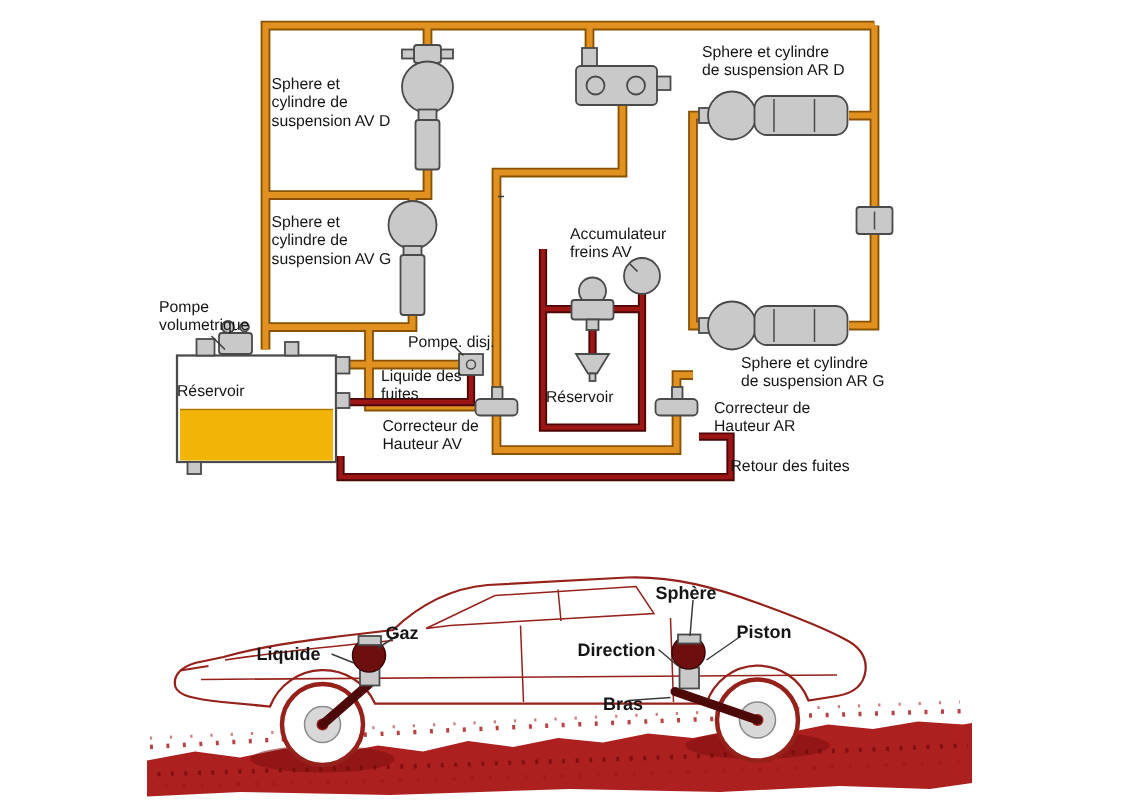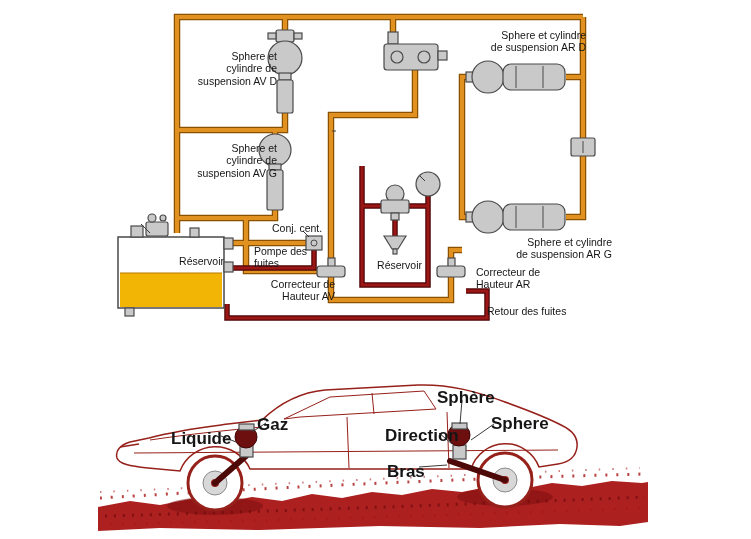--- a/index.html
+++ b/index.html
@@ -1,22 +1,22 @@
 <!DOCTYPE html>
 <html style="--pipe-orange: #e09120; --pipe-outline: #8a5200; --pipe-red: #9c1616; --component-fill: #c9c9c9; --component-stroke: #4a4a4a; --tank-fluid: #f2b405; --car-line: #96201a; --ground-red: #a81414; --label-color: #151515;"><head>
 <meta charset="utf-8">
 <style>
   html,body{margin:0;padding:0;background:#fff;}
   #stage{position:relative;width:751px;height:539px;background:#fff;overflow:hidden;
          font-family:"Liberation Sans",sans-serif;}
   #stage svg{position:absolute;left:0;top:0;}
   .lbl{position:absolute;font-size:10.5px;line-height:1.18;color:var(--label-color,#151515);
        white-space:pre-line;z-index:5;}
-  .lbl.center{text-align:right;}
-  .lbl.car{font-weight:bold;font-size:17px;}
+  .lbl.center{text-align:left;}
+  .lbl.car{font-weight:bold;font-size:12px;}
   .pipe-outline{fill:none;stroke:var(--pipe-outline,#8a5200);stroke-width:6.5;stroke-linejoin:miter;}
   .pipe{fill:none;stroke:var(--pipe-orange,#e09120);stroke-width:4;stroke-linejoin:miter;}
   .pipe-red-outline{fill:none;stroke:#4d0606;stroke-width:5.5;}
   .pipe-red{fill:none;stroke:var(--pipe-red,#9c1616);stroke-width:3;}
   .comp{fill:var(--component-fill,#c9c9c9);stroke:var(--component-stroke,#4a4a4a);stroke-width:1.2;}
   .compline{stroke:var(--component-stroke,#4a4a4a);stroke-width:1;}
   .leader{stroke:#3a3a3a;stroke-width:1;fill:none;}
   .carline{fill:none;stroke:var(--car-line,#96201a);stroke-width:1.4;}
   .carfill{fill:#ffffff;stroke:var(--car-line,#96201a);stroke-width:1.5;}
 </style>
@@ -196,33 +196,37 @@
 </svg>
 
   <div class="lbl center" style="left:181px;top:50px;width:96px">Sphere et
 cylindre de
 suspension AV D</div>
   <div class="lbl center" style="left:468px;top:29px;width:118px">Sphere et cylindre
 de suspension AR D</div>
   <div class="lbl center" style="left:181px;top:142px;width:96px">Sphere et
 cylindre de
 suspension AV G</div>
+  <div class="lbl" style="left:380px;top:150px;width:86px">Accumulateur
+freins AV</div>
+  <div class="lbl center" style="left:106px;top:199px;width:74px">Pompe
+volumetrique</div>
   <div class="lbl center" style="left:118px;top:255px;width:106px">Réservoir</div>
-  <div class="lbl" style="left:272px;top:222px;width:62px">Conj. cent.</div>
-  <div class="lbl" style="left:254px;top:245px;width:64px">Pompe des
+  <div class="lbl" style="left:272px;top:222px;width:62px">Pompe. disj.</div>
+  <div class="lbl" style="left:254px;top:245px;width:64px">Liquide des
 fuites</div>
   <div class="lbl center" style="left:255px;top:278px;width:80px">Correcteur de
 Hauteur AV</div>
   <div class="lbl center" style="left:364px;top:259px;width:58px">Réservoir</div>
   <div class="lbl center" style="left:494px;top:236px;width:118px">Sphere et cylindre
 de suspension AR G</div>
   <div class="lbl" style="left:476px;top:266px;width:80px">Correcteur de
 Hauteur AR</div>
   <div class="lbl" style="left:487px;top:305px;width:110px">Retour des fuites</div>
 
   <div class="lbl car" style="left:437px;top:388px">Sphère</div>
   <div class="lbl car" style="left:257px;top:415px">Gaz</div>
   <div class="lbl car" style="left:171px;top:429px">Liquide</div>
   <div class="lbl car" style="left:385px;top:426px">Direction</div>
-  <div class="lbl car" style="left:491px;top:414px">Sphere</div>
-  <div class="lbl car" style="left:387px;top:462px">Bras</div>
+  <div class="lbl car" style="left:491px;top:414px">Piston</div>
+  <div class="lbl car" style="left:402px;top:462px">Bras</div>
 
 </div>
 
 </body></html>

